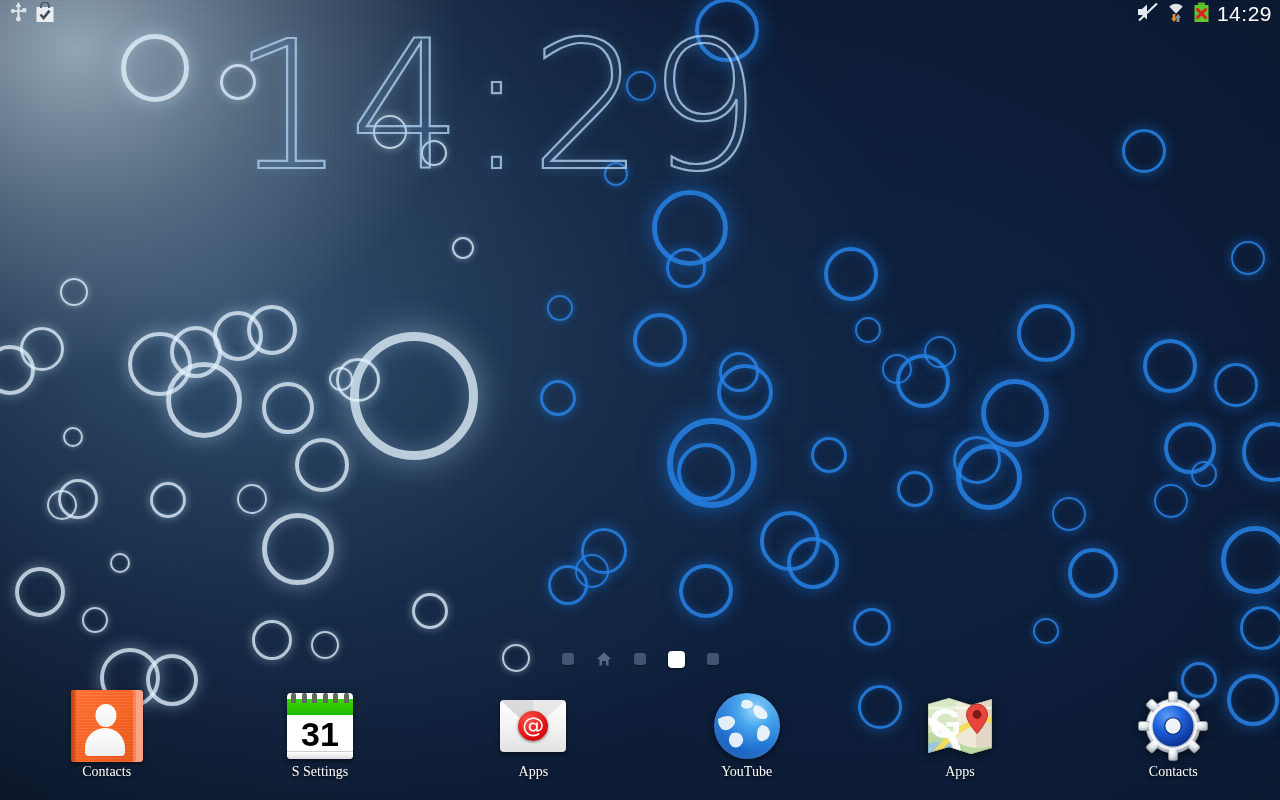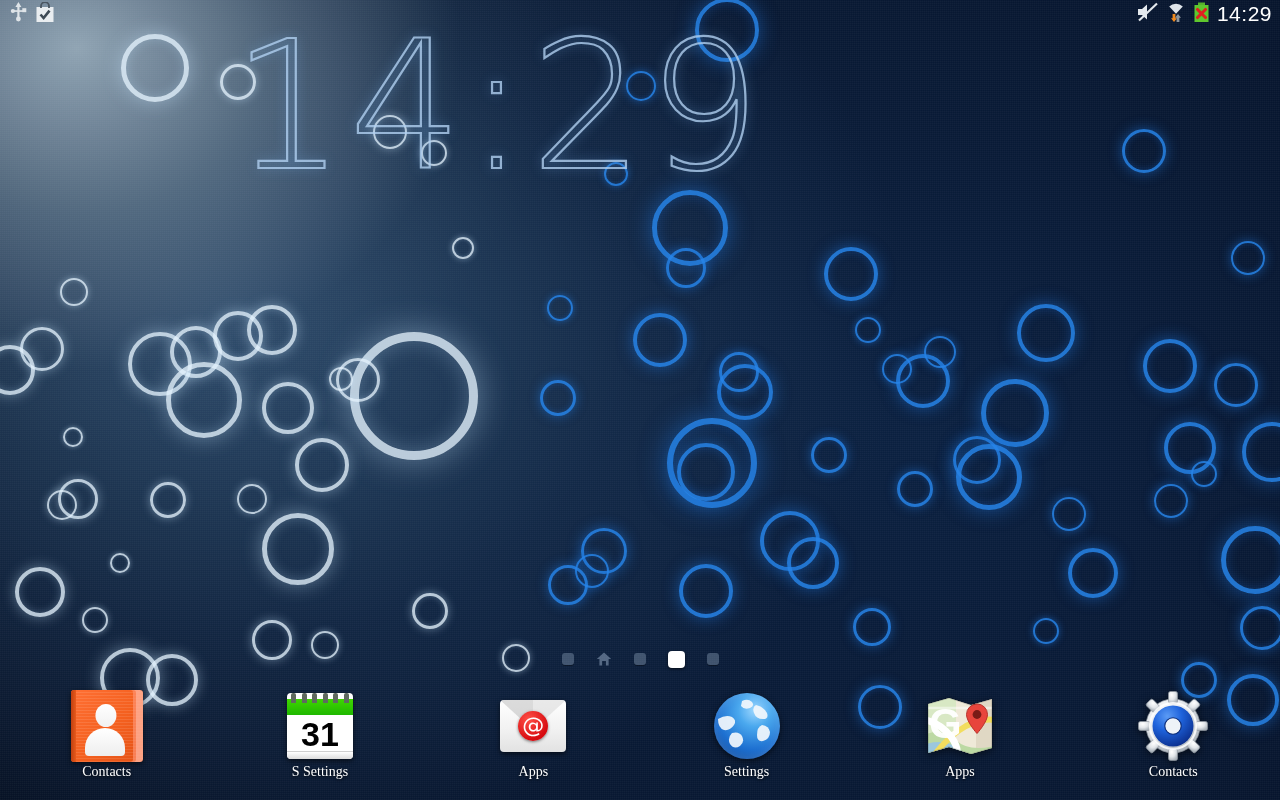--- a/index.html
+++ b/index.html
@@ -555,21 +555,21 @@
             <g fill="#f3f8fc" opacity="0.92">
               <path d="M4 26 q8 -5 14 -2 q5 3 2 8 q-4 6 -10 5 q-6 -2 -6 -11z"></path>
               <path d="M18 40 q7 -2 10 3 q3 6 -2 10 q-6 4 -10 -2 q-3 -6 2 -11z"></path>
               <path d="M42 12 q8 2 11 8 q2 6 -4 6 q-7 0 -9 -6 q-2 -6 2 -8z"></path>
               <path d="M48 32 q7 1 8 7 q0 7 -7 9 q-6 1 -6 -6 q0 -8 5 -10z"></path>
               <path d="M28 8 q6 -3 10 1 q3 4 -2 6 q-6 2 -9 -2z"></path>
             </g>
           </svg>
         </div>
       </div>
-      <div class="app-label">Settings</div>
+      <div class="app-label">YouTube</div>
     </div>
 
 
     <div class="app">
       <div class="icon-box">
         <svg class="ic-maps" viewBox="0 0 68 64">
           <defs>
             <clipPath id="mapclip">
               <path d="M2 10 L23 4 L45 11 L66 5 L66 54 L45 60 L23 53 L2 59 Z"></path>
             </clipPath>

